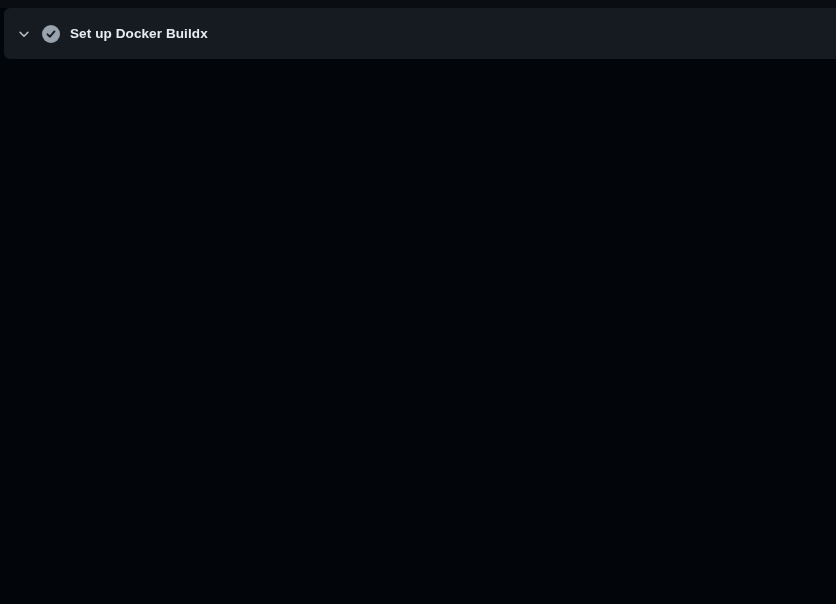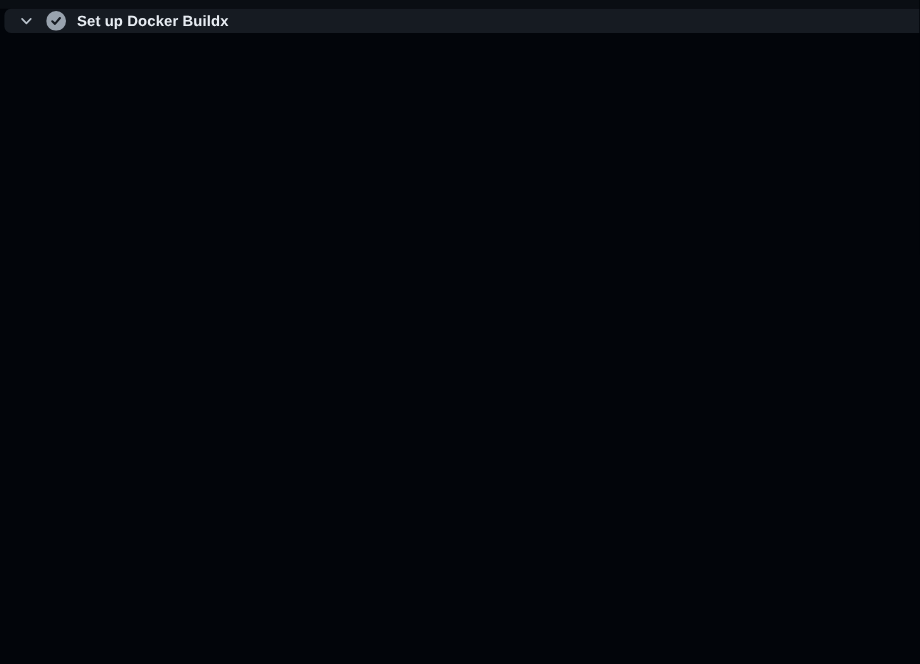--- a/index.html
+++ b/index.html
@@ -3,21 +3,21 @@
 <meta charset="utf-8">
 <style>
   html,body{margin:0;padding:0;}
   body{
     width:836px;height:604px;overflow:hidden;
     background:#02050a;
     font-family:"Liberation Sans",sans-serif;
   }
   .top-strip{height:8px;background:#0a0e13;}
   .step-header{
-    margin-left:4px;height:22px;background:#161b22;
+    margin-left:4px;height:51px;background:#161b22;
     border-radius:6px 0 0 6px;
     display:flex;align-items:center;padding-left:12px;
     cursor:pointer;
   }
   .chevron{width:16px;height:16px;display:flex;align-items:center;justify-content:center;flex:none;}
   .check{margin-left:10px;flex:none;display:flex;align-items:center;}
   .step-title{
     margin-left:10px;color:#e8edf3;font-size:13.5px;font-weight:600;letter-spacing:.1px;
   }
   .log{

